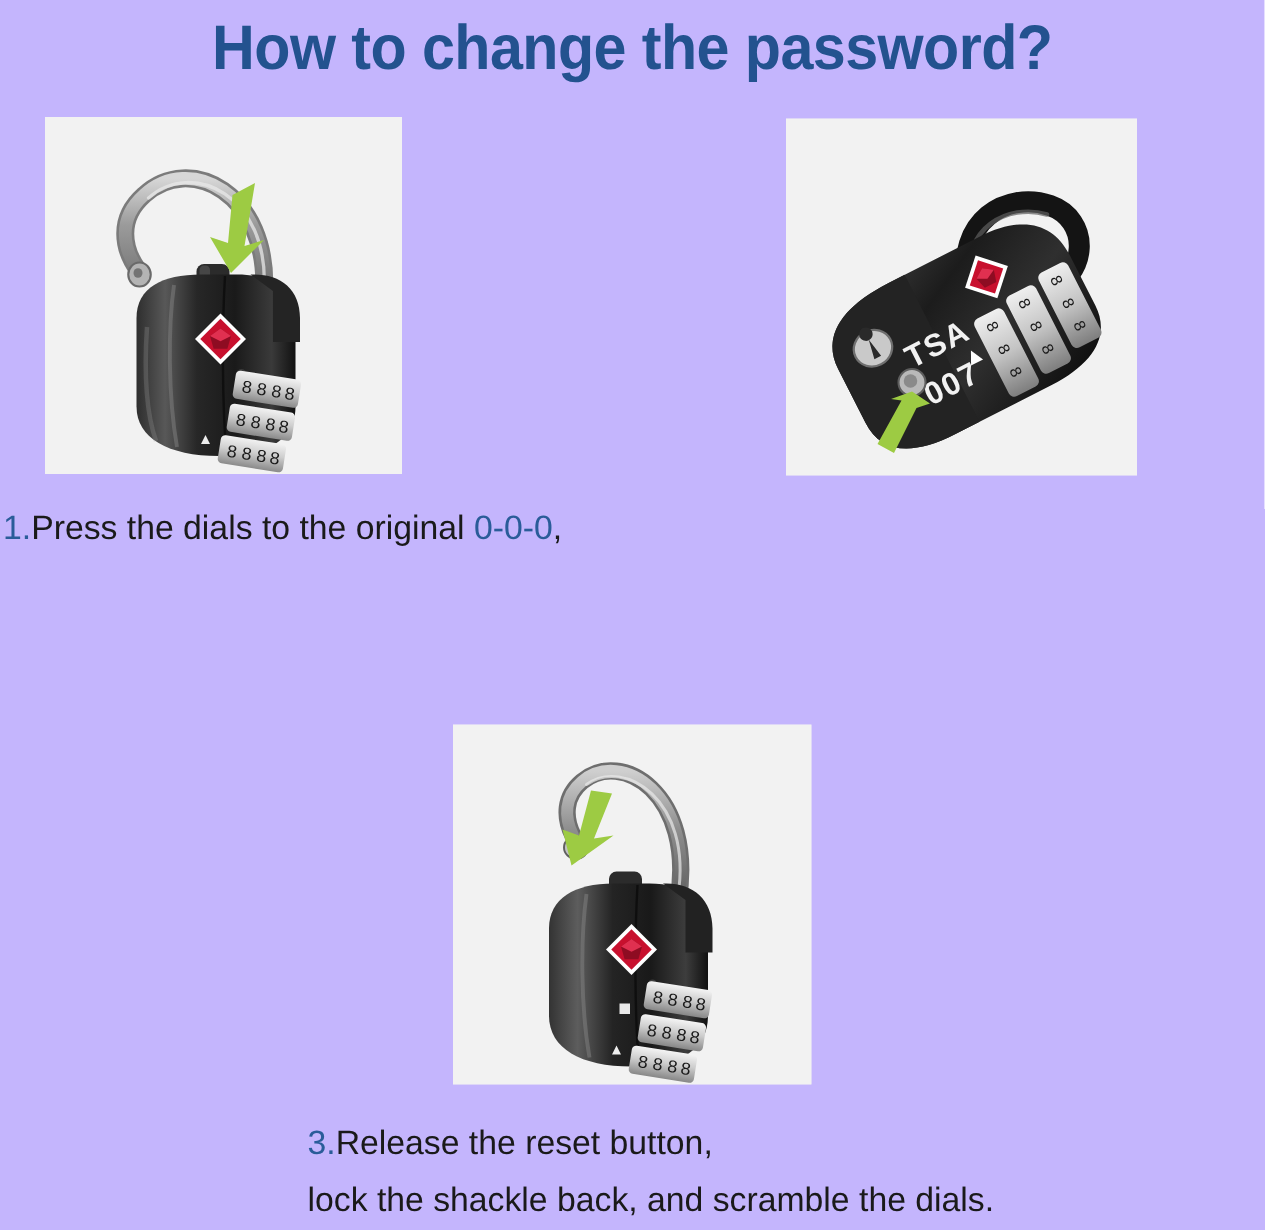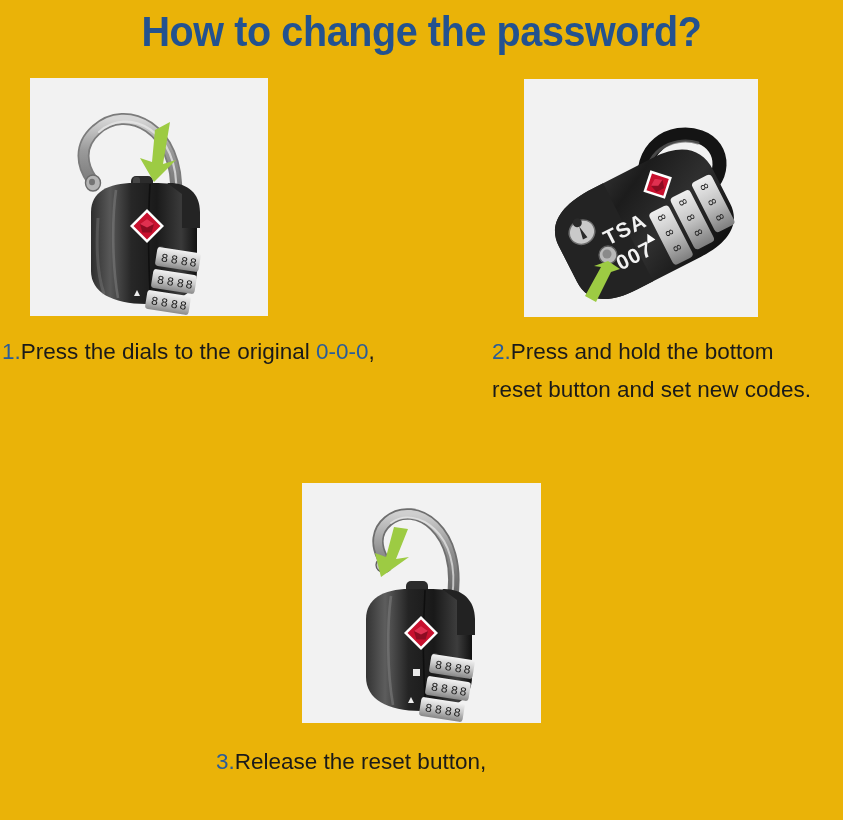--- a/index.html
+++ b/index.html
@@ -10,21 +10,21 @@
   body {
     width: 843px;
     height: 820px;
     position: relative;
     font-family: "Liberation Sans", sans-serif;
     overflow: hidden;
   }
   .page {
     position: absolute;
     inset: 0;
-    background: #eab308;
+    background: #c4b5fd;
   }
 
   
   .title {
     position: absolute;
     top: 6px;
     left: 0;
     width: 843px;
     text-align: center;
     color: #23528F;
@@ -57,21 +57,21 @@
     line-height: 38px;
     font-family: "Liberation Sans", sans-serif;
     white-space: nowrap;
   }
   .caption .num  { color: #2A5C99; }
   .caption .code { color: #2A5C99; text-align: right; }
   .caption .line { display: block; }
 
   #caption-1 { left: 2px;   top: 333px; }
   #caption-2 { left: 492px; top: 333px; }
-  #caption-3 { left: 216px; top: 743px; }
+  #caption-3 { left: 205px; top: 743px; }
 </style>
 </head>
 <body>
 
 <div class="page">
 
   <div class="title">How to change the password?</div>
 
   <div class="photo" id="photo-1">
     <svg viewBox="0 0 238 238" xmlns="http://www.w3.org/2000/svg" aria-hidden="true">
@@ -337,22 +337,19 @@
       <g>
         <path d="M92 44 L106 46 L94 76 L107 74 L79 94 L73 70 L84 74 Z" fill="#9DCB43"></path>
       </g>
     </svg>
   </div>
 
   <div class="caption" id="caption-1">
     <span class="line"><span class="num">1.</span><span>Press the dials to the original </span><span class="code">0-0-0</span><span>,</span></span>
   </div>
 
-  <div class="caption" id="caption-2">
-    <span class="line"><span class="num">2.</span><span>Press and hold the bottom</span></span>
-    <span class="line">reset button and set new codes.</span>
-  </div>
 
   <div class="caption" id="caption-3">
     <span class="line"><span class="num">3.</span><span>Release the reset button,</span></span>
+    <span class="line">lock the shackle back, and scramble the dials.</span>
   </div>
 
 </div>
 
 </body></html>

